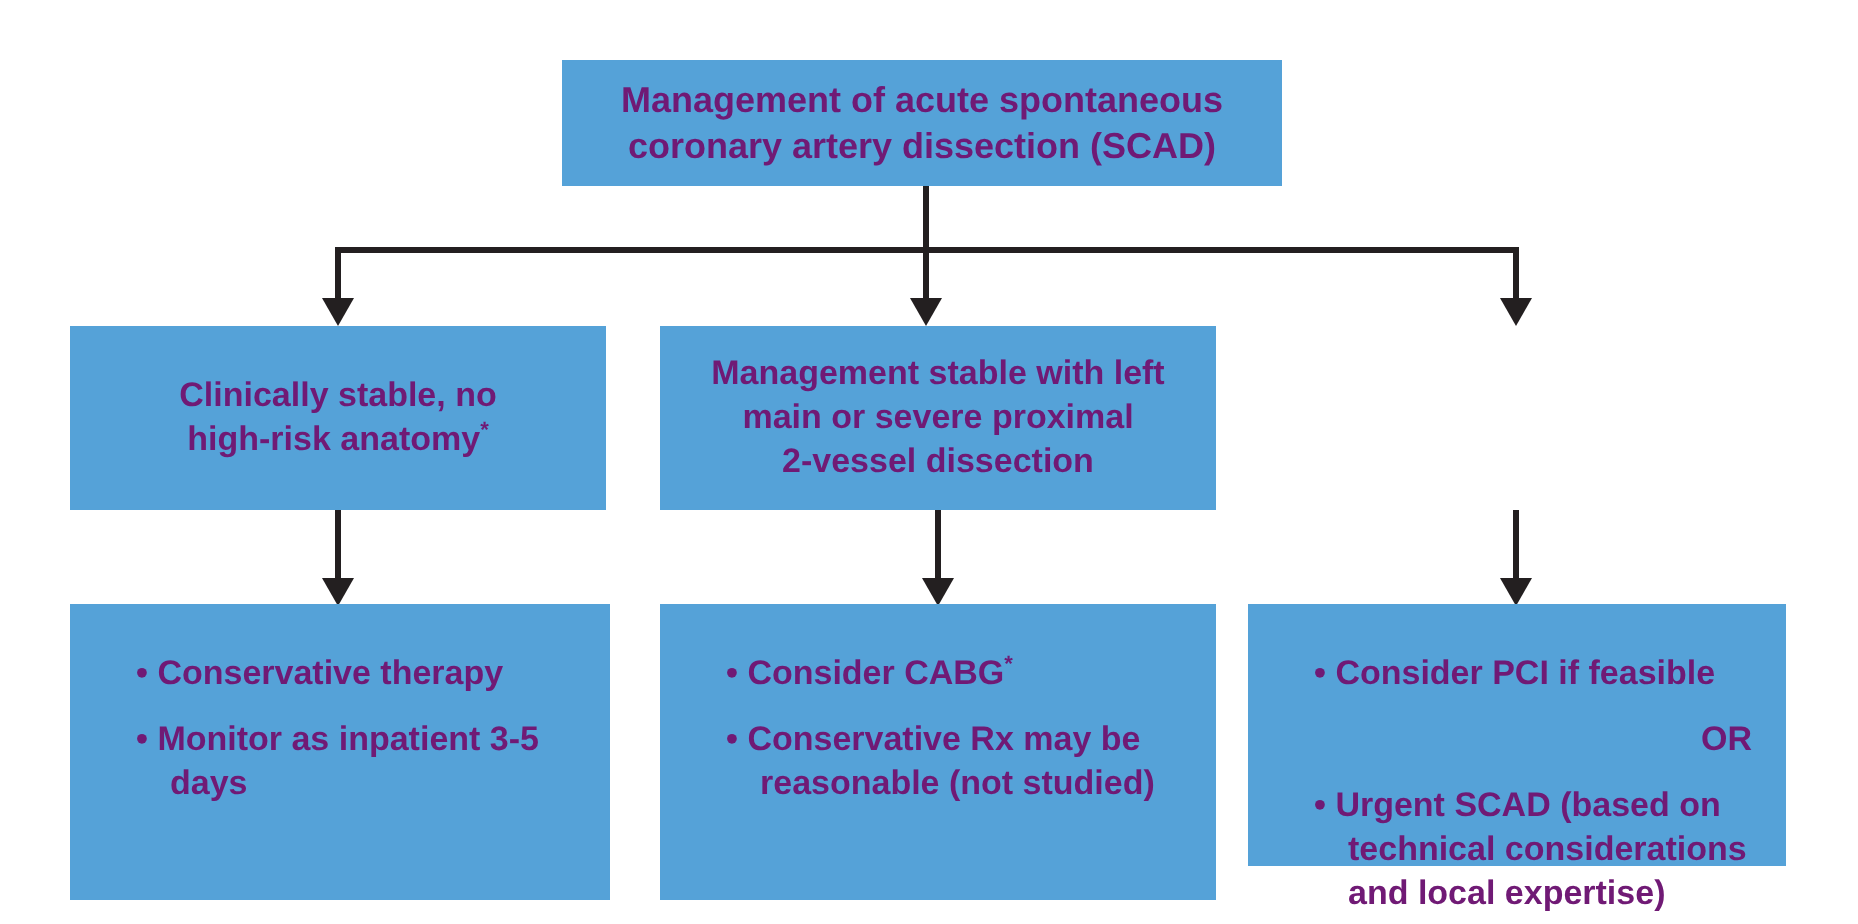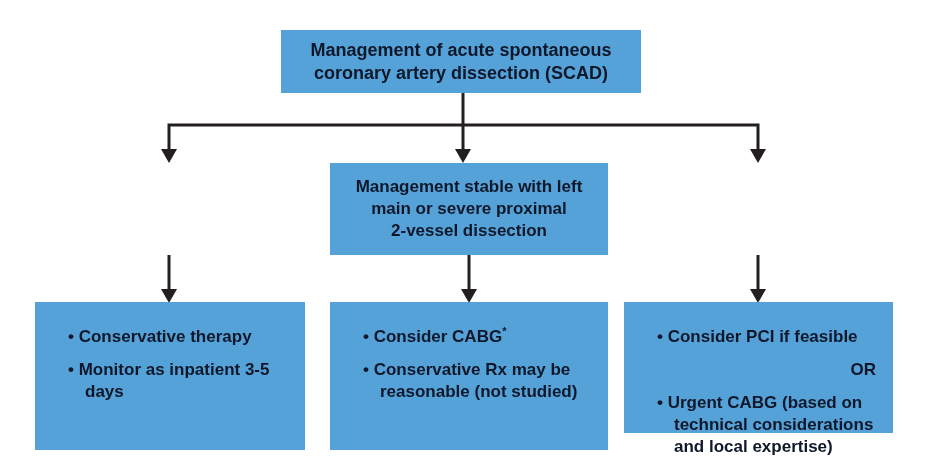--- a/index.html
+++ b/index.html
@@ -21,21 +21,21 @@
   .cline {
     fill: none;
     stroke: #231f20;
     stroke-width: 3;
     stroke-linejoin: miter;
   }
   .ahead { fill: #231f20; stroke: none; }
   .node {
     position: absolute;
     background: #55a2d8;
-    color: #0f172a;
+    color: #701a75;
     box-sizing: border-box;
   }
   .cond {
     display: flex;
     flex-direction: column;
     justify-content: center;
     align-items: center;
     text-align: center;
     font-size: 17px;
     line-height: 22px;
@@ -86,20 +86,24 @@
     <polygon class="ahead" points="461,289 477,289 469,303"></polygon>
     <line class="cline" x1="758" y1="255" x2="758" y2="291"></line>
     <polygon class="ahead" points="750,289 766,289 758,303"></polygon>
   </svg>
 
   <div class="node cond top">
     <div>Management of acute spontaneous</div>
     <div>coronary artery dissection (SCAD)</div>
   </div>
 
+  <div class="node cond r2l">
+    <div>Clinically stable, no</div>
+    <div><span>high-risk anatomy</span><sup>*</sup></div>
+  </div>
 
   <div class="node cond r2m">
     <div>Management stable with left</div>
     <div>main or severe proximal</div>
     <div>2-vessel dissection</div>
   </div>
 
 
   <div class="node action r3l">
     <ul>
@@ -112,17 +116,17 @@
     <ul>
       <li><span>•</span> <span>Consider CABG</span><sup>*</sup></li>
       <li><span>•</span> <span>Conservative Rx may be reasonable (not studied)</span></li>
     </ul>
   </div>
 
   <div class="node action r3r">
     <ul>
       <li><span>•</span> <span>Consider PCI if feasible</span></li>
       <li class="or-line">OR</li>
-      <li><span>•</span> <span>Urgent CABG (based on technical considerations and local expertise)</span></li>
+      <li><span>•</span> <span>Urgent SCAD (based on technical considerations and local expertise)</span></li>
     </ul>
   </div>
 
 </div>
 
 </body></html>

